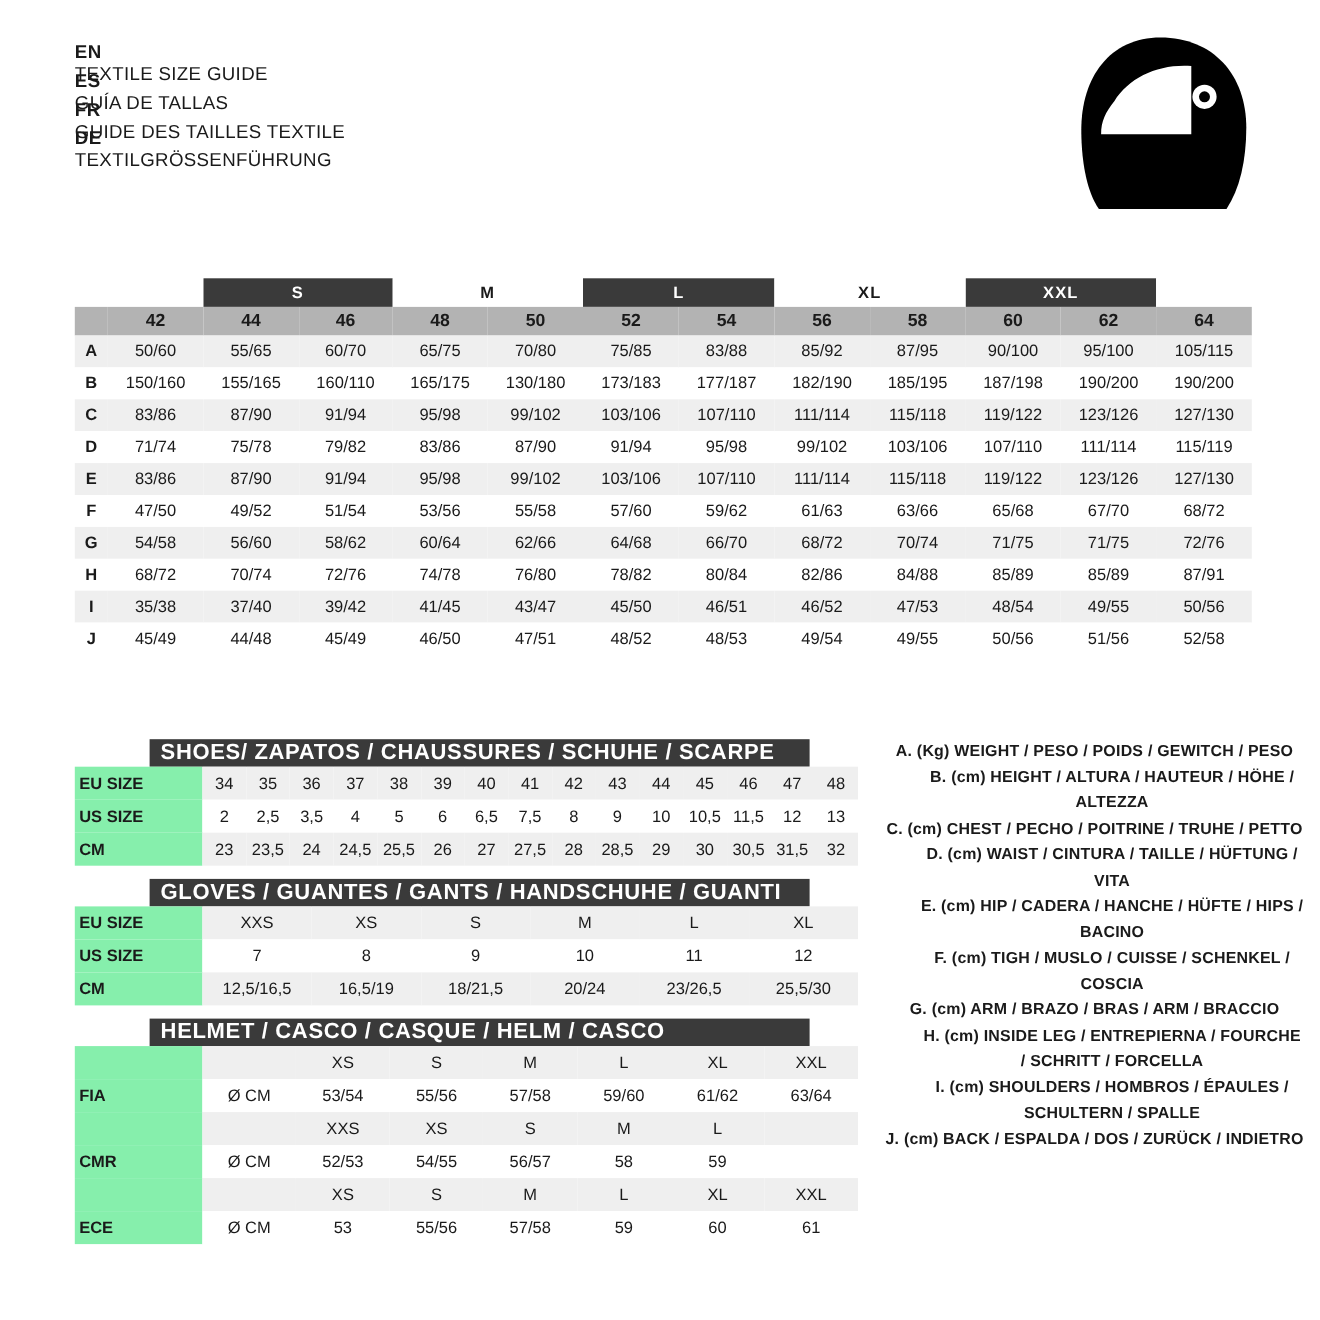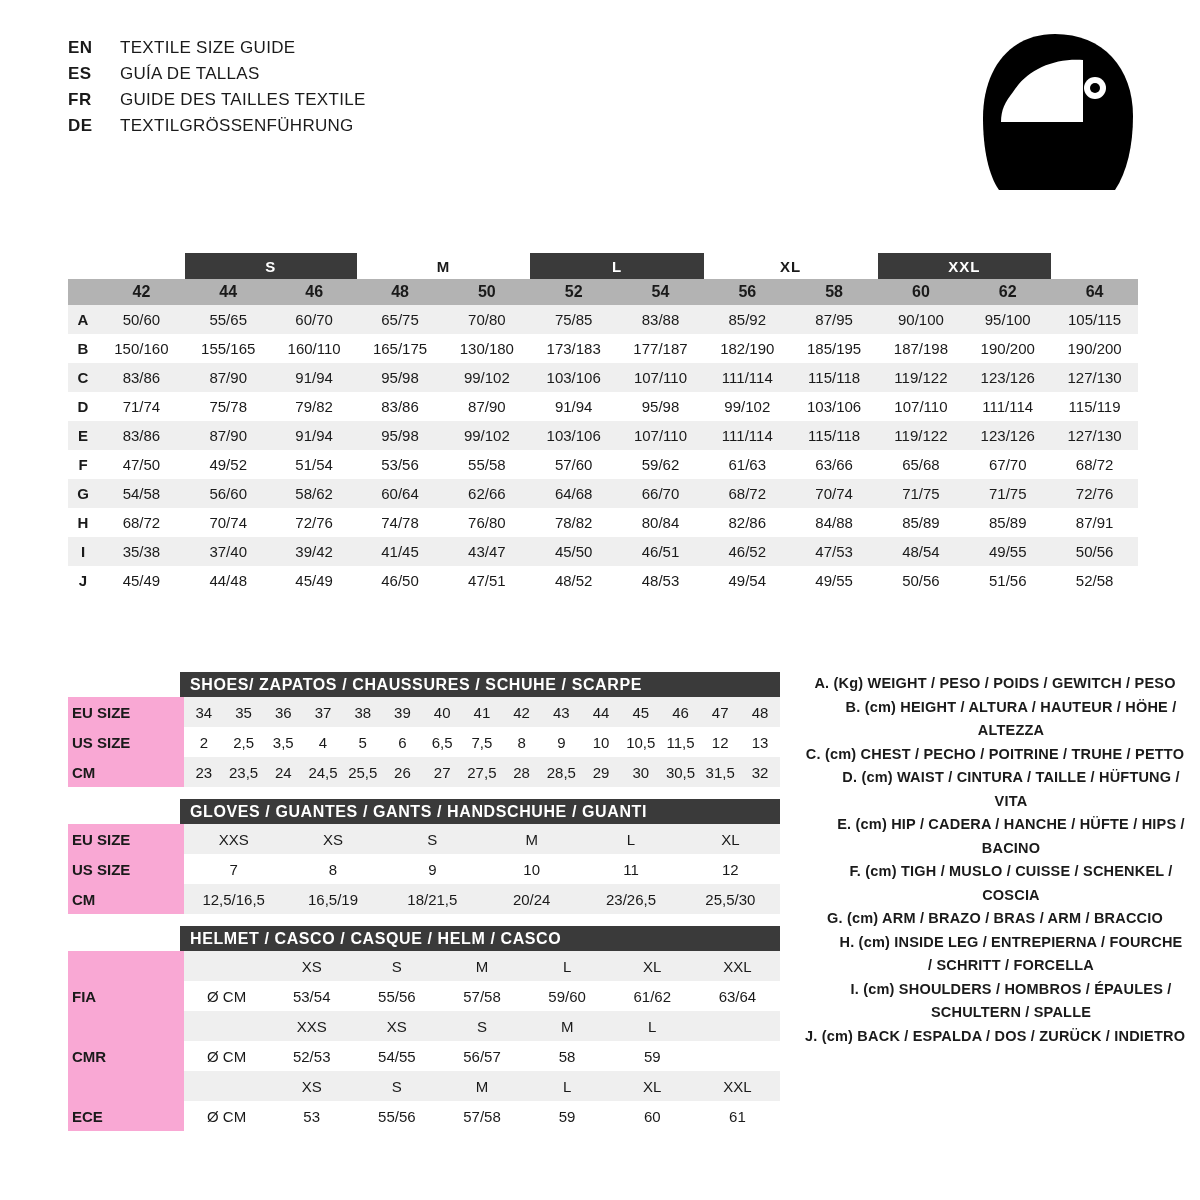--- a/index.html
+++ b/index.html
@@ -20,20 +20,21 @@
   .header {
     position: absolute;
     top: 38px;
     left: 68px;
     width: 700px;
   }
   .header-row {
     display: flex;
     align-items: baseline;
     height: 26px;
+    flex-direction: column;
   }
   .header-lang {
     width: 52px;
     font-size: 17px;
     font-weight: bold;
     letter-spacing: 0.5px;
   }
   .header-text {
     font-size: 17px;
     font-weight: normal;
@@ -108,46 +109,46 @@
     width: 712px;
     font-size: 15px;
   }
   .block {
     margin-bottom: 0;
   }
   .band {
     background: #3a3a3a;
     color: #fff;
     font-weight: bold;
-    font-size: 16px;
+    font-size: 20px;
     letter-spacing: 0.6px;
     height: 25px;
     line-height: 25px;
     padding-left: 10px;
-    margin-left: 112px;
+    margin-left: 68px;
     width: 600px;
     box-sizing: border-box;
   }
   .sub-table {
     border-collapse: collapse;
     width: 712px;
     table-layout: fixed;
   }
   .sub-table td {
     height: 30px;
     font-size: 15px;
     padding: 0;
     text-align: center;
   }
   .sub-table td.lbl {
     width: 112px;
     text-align: left;
     font-weight: bold;
     padding-left: 4px;
-    background: #f9a8d4;
+    background: #86efac;
   }
   .row-shade td { background: #efefef; }
   .row-plain td { background: #ffffff; }
   .spacer { height: 12px; }
 
   
   .legend {
     position: absolute;
     top: 672px;
     left: 805px;

